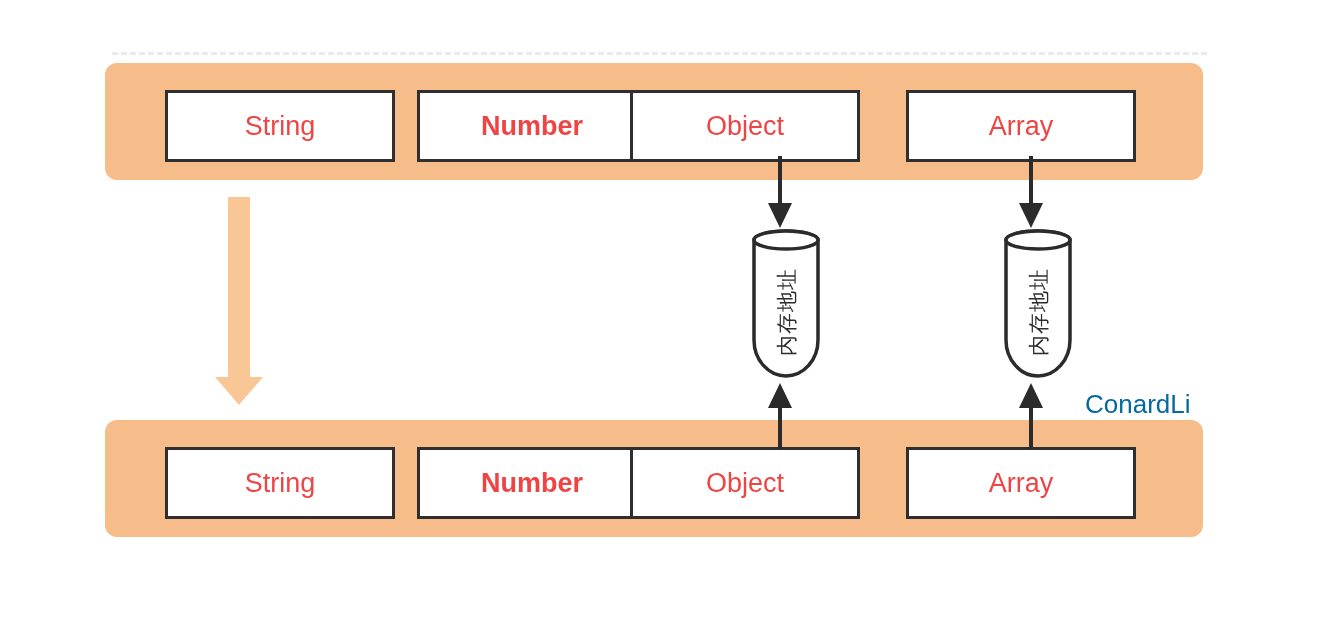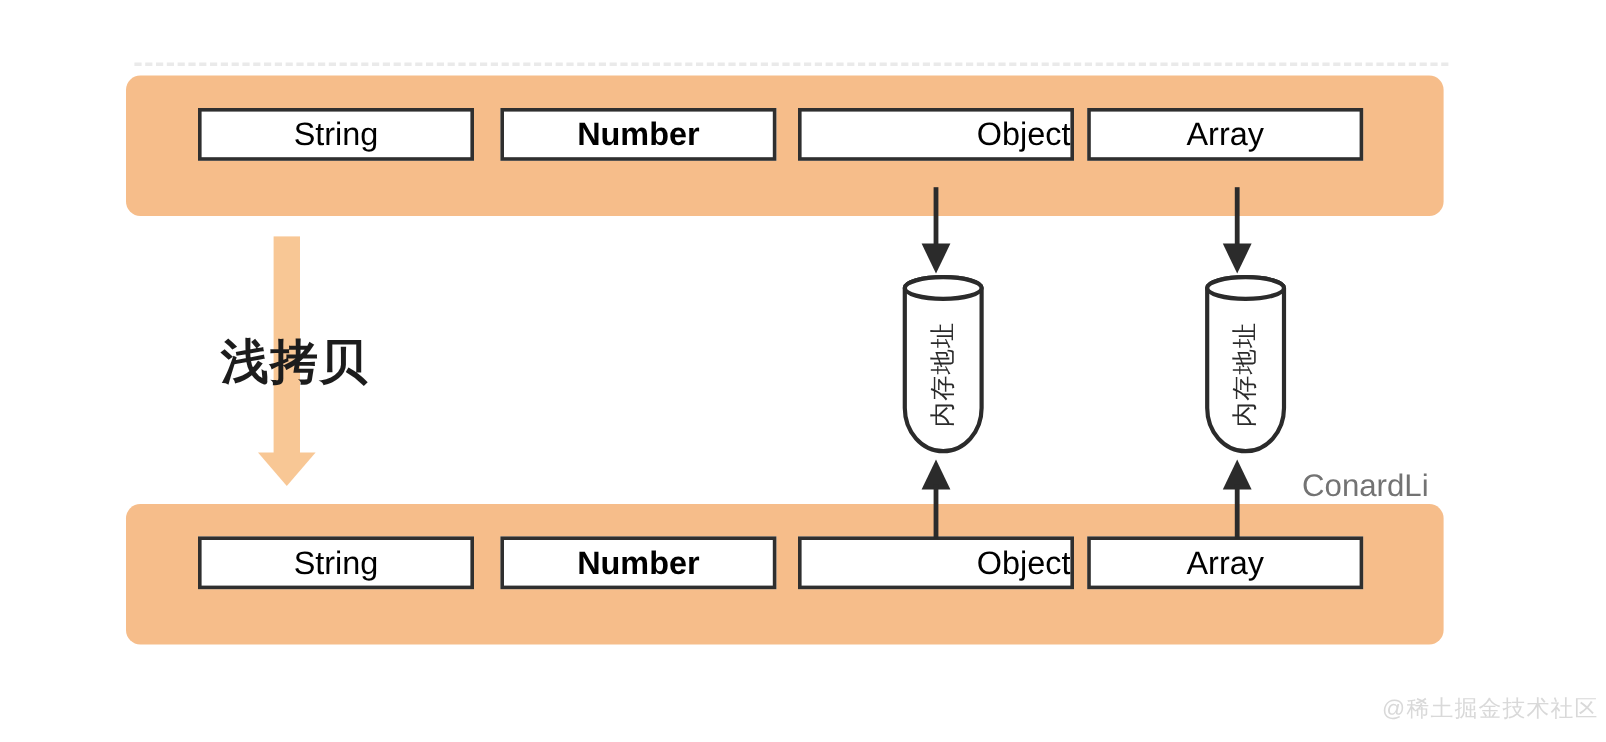--- a/index.html
+++ b/index.html
@@ -30,36 +30,36 @@
     height: 117px;
     background: #f6bd8a;
     border-radius: 12px;
     z-index: 1;
   }
   .bar-top { top: 63px; }
   .bar-bottom { top: 420px; }
   .type-box {
     position: absolute;
     width: 230px;
-    height: 44px;
+    height: 72px;
     background: #ffffff;
     border: 3px solid #2f2f2f;
     box-sizing: border-box;
     display: flex;
     align-items: center;
     justify-content: center;
     font-size: 27px;
-    color: #000000;
+    color: #ef4444;
     z-index: 3;
   }
   .row-top { top: 90px; }
   .row-bottom { top: 447px; }
   .col-0 { left: 165px; }
   .col-1 { left: 417px; font-weight: bold; }
-  .col-2 { left: 665px; justify-content: flex-end; }
+  .col-2 { left: 630px; }
   .col-3 { left: 906px; }
 
   
   .big-arrow-shaft {
     position: absolute;
     left: 228px;
     top: 197px;
     width: 22px;
     height: 182px;
     background: #f8c795;
@@ -130,21 +130,21 @@
     font-size: 21px;
     fill: #2b2b2b;
     letter-spacing: 1px;
   }
 
   .credit {
     position: absolute;
     left: 1085px;
     top: 389px;
     font-size: 26px;
-    color: #737373;
+    color: #0369a1;
     z-index: 6;
     white-space: nowrap;
   }
   .watermark {
     position: absolute;
     right: 6px;
     top: 578px;
     font-size: 19px;
     color: #d9d9d9;
     letter-spacing: 1px;
@@ -168,21 +168,20 @@
   </div>
   <div class="type-box row-top col-2">
     <span>Object</span>
   </div>
   <div class="type-box row-top col-3">
     <span>Array</span>
   </div>
 
   <div class="big-arrow-shaft"></div>
   <div class="big-arrow-head"></div>
-  <div class="copy-label">浅拷贝</div>
 
   <div class="ref-shaft down-shaft cx-object-shaft"></div>
   <div class="ref-head head-down down-head cx-object-head"></div>
   <div class="ref-shaft down-shaft cx-array-shaft"></div>
   <div class="ref-head head-down down-head cx-array-head"></div>
 
   <svg class="memory-cell memory-cell-object" viewBox="0 0 72 152">
     <path d="M 4 12 L 4 112 A 32 36 0 0 0 68 112 L 68 12 A 32 9 0 0 0 4 12 Z" fill="#ffffff" stroke="#2b2b2b" stroke-width="3.5"></path>
     <ellipse cx="36" cy="12" rx="32" ry="9" fill="#ffffff" stroke="#2b2b2b" stroke-width="3.5"></ellipse>
     <text x="36" y="84" transform="rotate(-90 36 84)" text-anchor="middle" dominant-baseline="central">内存地址</text>
@@ -207,15 +206,14 @@
   <div class="type-box row-bottom col-1">
     <span>Number</span>
   </div>
   <div class="type-box row-bottom col-2">
     <span>Object</span>
   </div>
   <div class="type-box row-bottom col-3">
     <span>Array</span>
   </div>
 
-  <div class="watermark">@稀土掘金技术社区</div>
 
 </div>
 
 </body></html>

